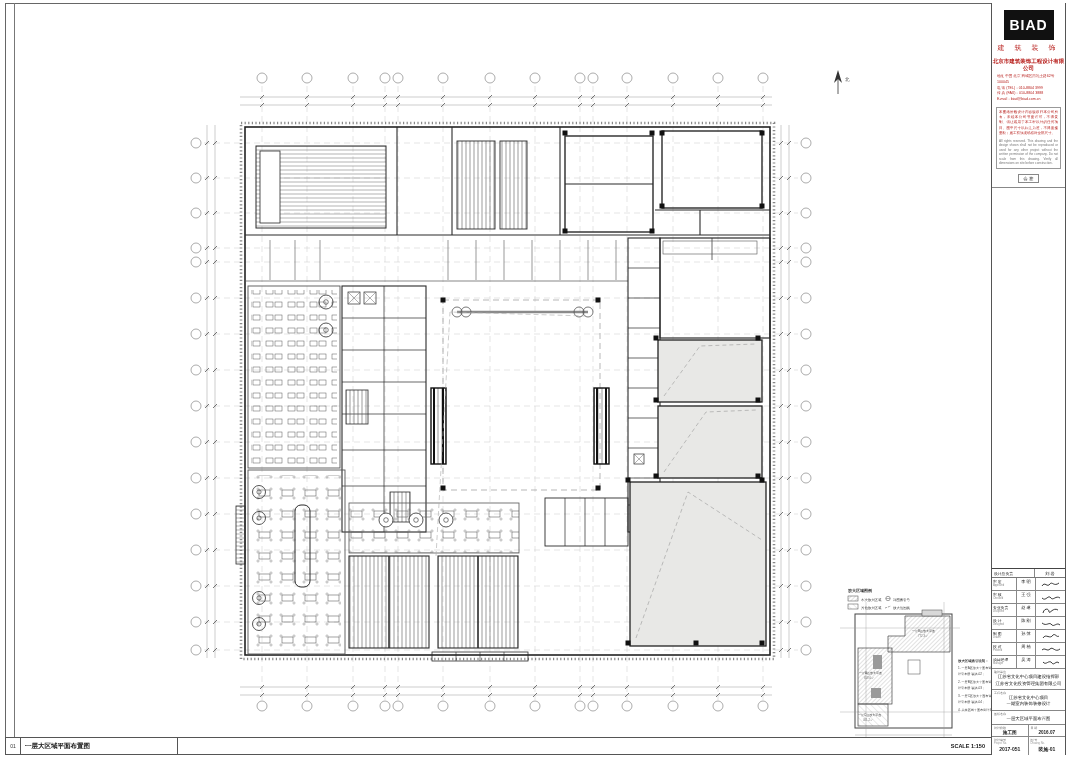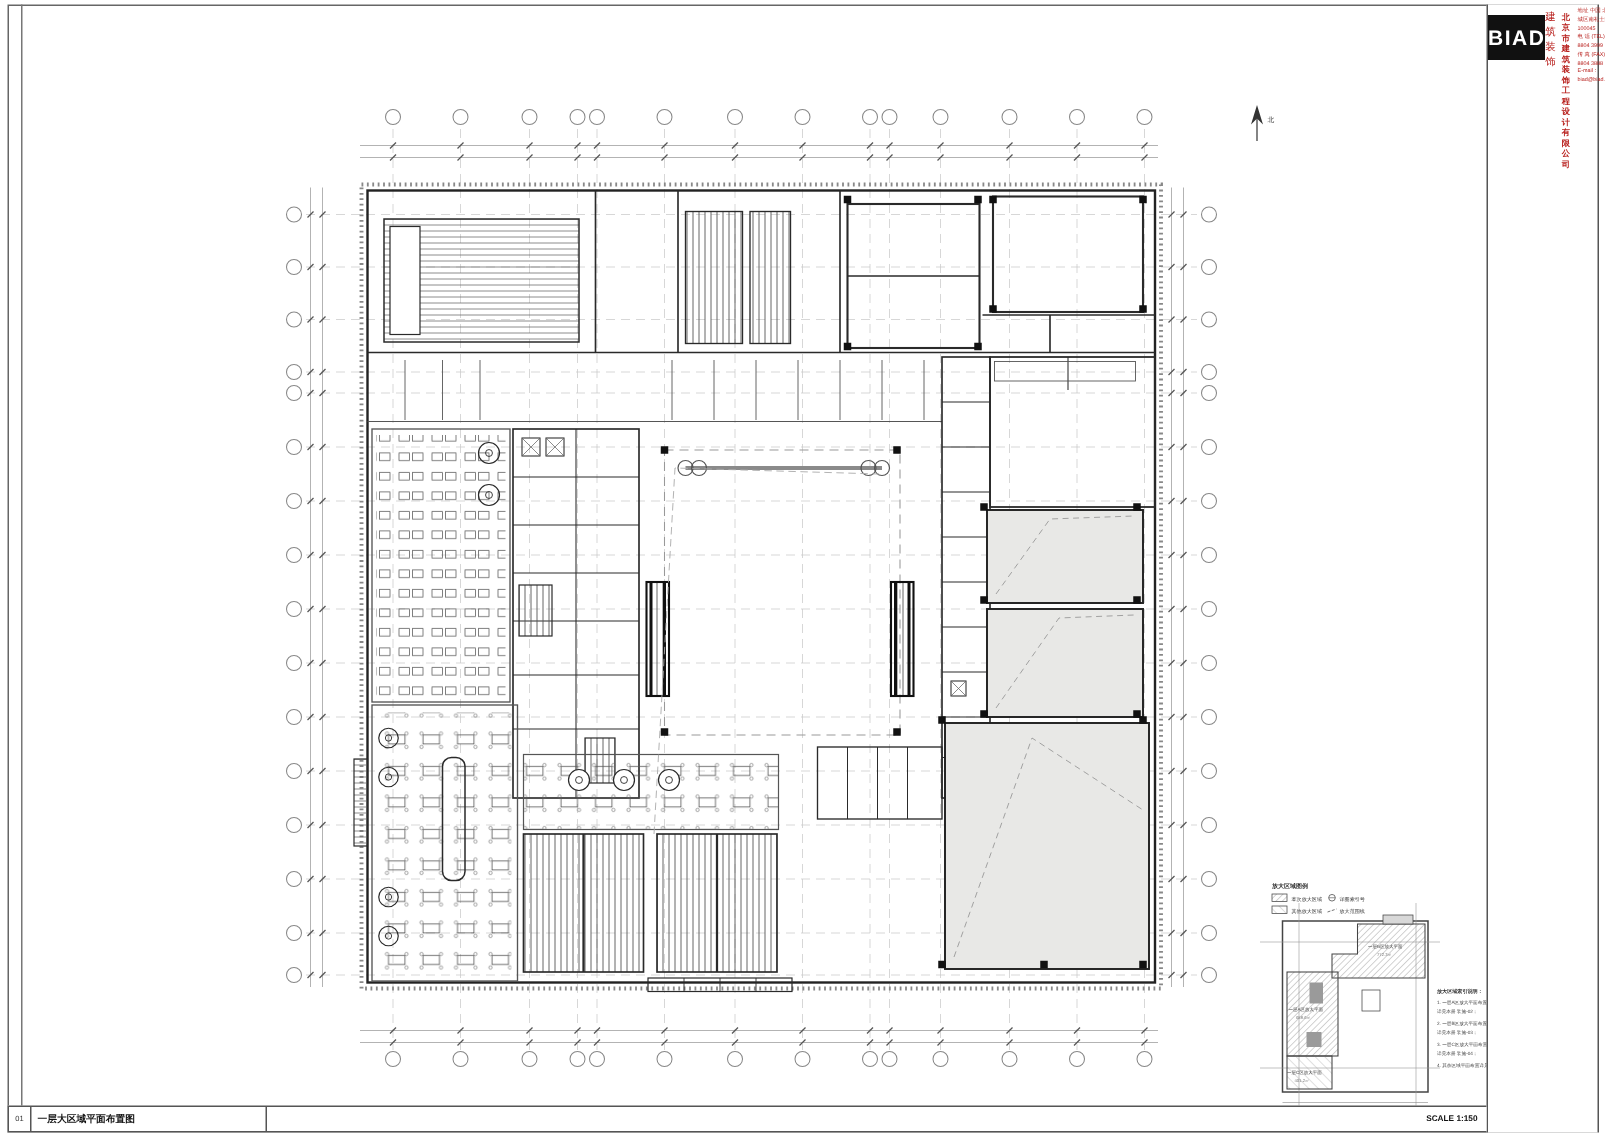--- a/index.html
+++ b/index.html
@@ -1,21 +1,21 @@
 <!DOCTYPE html>
 <html><head>
 <meta charset="utf-8">
 <style>
   html,body{margin:0;padding:0;background:#fff;font-family:"Liberation Sans",sans-serif;}
   #sheet{position:relative;width:1070px;height:761px;background:#fff;overflow:hidden;}
   .frame{position:absolute;border:1px solid #666;}
   svg text{font-family:"Liberation Sans",sans-serif;}
   
   #rightstrip{position:absolute;left:991px;top:3px;width:73px;height:752px;
-    border-left:1px solid #555;border-right:1px solid #555;display:flex;flex-direction:row;background:#fff;}
+    border-left:1px solid #555;border-right:1px solid #555;display:flex;flex-direction:column;background:#fff;}
   #logoblock{margin:7px auto 0 auto;width:50px;height:30px;background:#111;color:#fff;
     display:flex;align-items:center;justify-content:center;font-weight:bold;font-size:14px;letter-spacing:1px;}
   .logosub{color:#b8201d;text-align:center;font-size:7px;letter-spacing:4px;margin-top:3px;}
   .companyname{color:#b8201d;text-align:center;font-size:5.5px;font-weight:bold;margin-top:5px;}
   .addr{color:#b8201d;font-size:3.6px;line-height:1.6;text-align:left;margin:2px 5px 0 5px;}
   .notesbox{border:0.5px solid #999;margin:4px 4px 0 4px;padding:2px 2px;}
   .notescn{color:#b8201d;font-size:3.5px;line-height:1.5;text-align:justify;}
   .notesen{color:#777;font-size:3.1px;line-height:1.45;text-align:justify;margin-top:3px;}
   .signlabel{margin:5px auto 0 auto;font-size:4.5px;color:#333;border:0.5px solid #888;padding:1px 4px;}
   .bigblank{flex:1;margin-top:4px;border-top:0.5px solid #888;}

